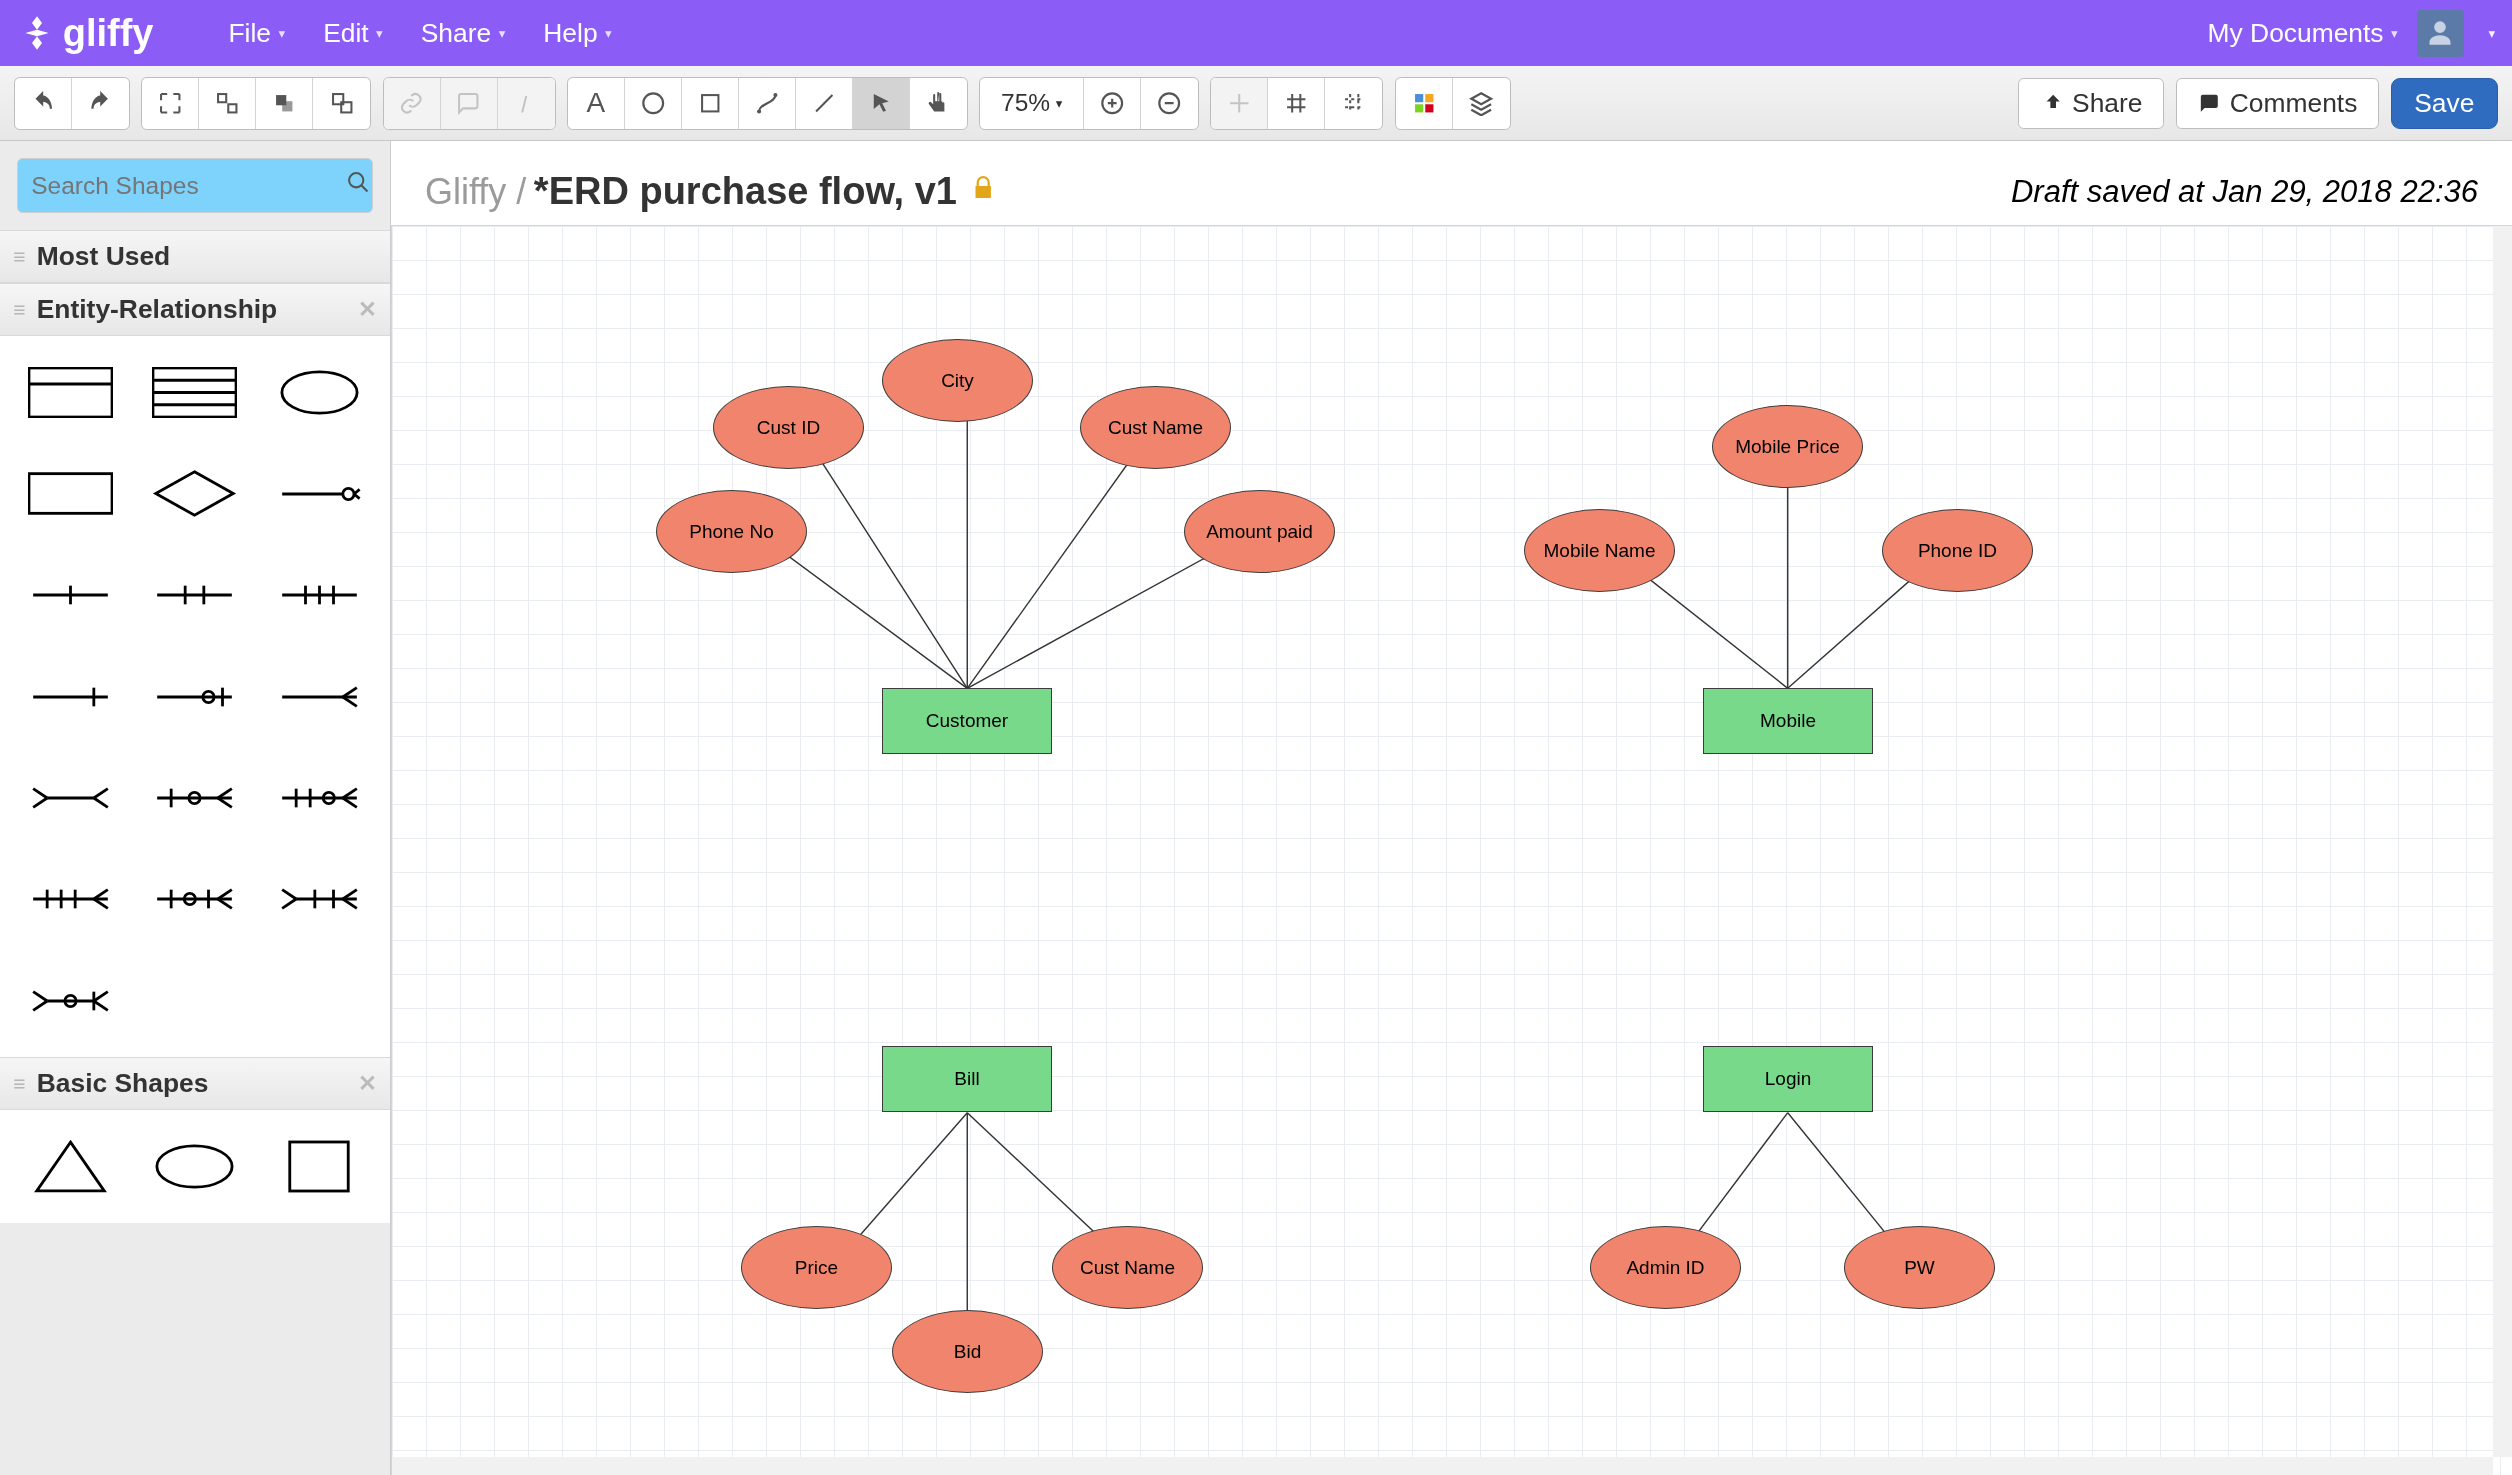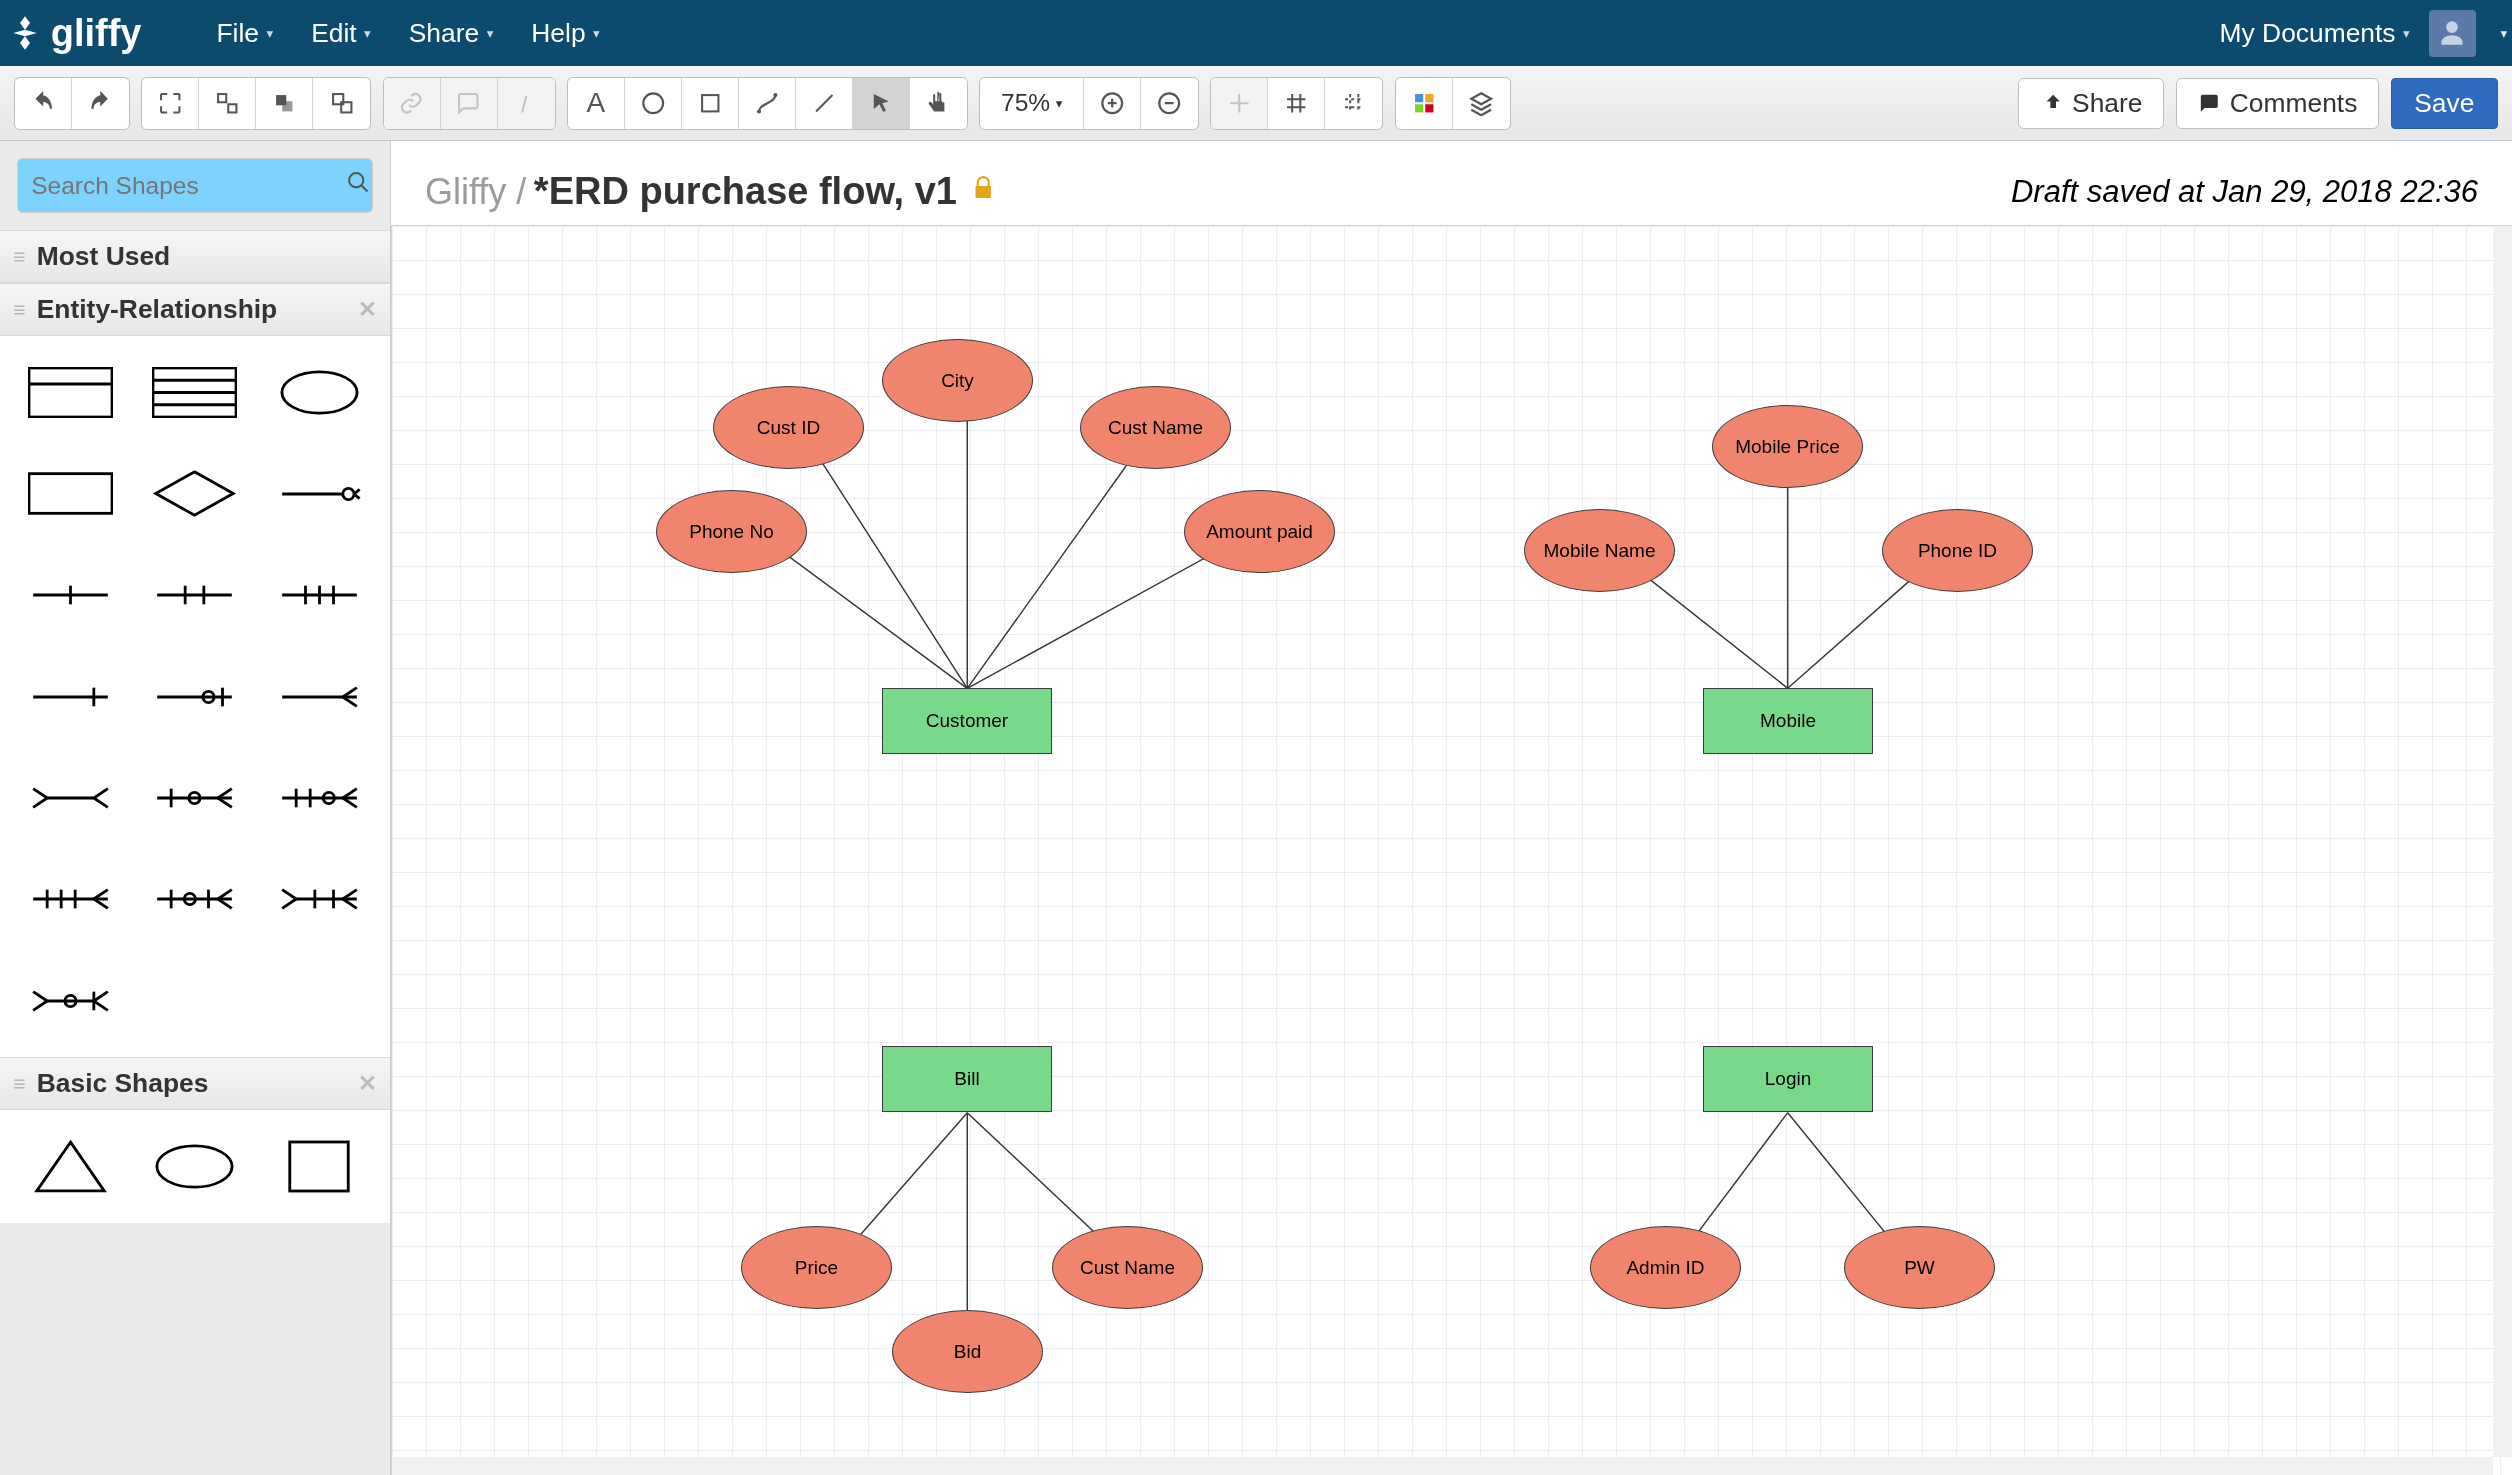--- a/index.html
+++ b/index.html
@@ -5,26 +5,26 @@
 * { box-sizing: border-box; margin: 0; padding: 0; }
 body {
   font-family: -apple-system, BlinkMacSystemFont, "Segoe UI", Helvetica, Arial, sans-serif;
   background: #f5f5f5;
   overflow: hidden;
 }
 .app { width: 2512px; height: 1476px; display: flex; flex-direction: column; }
 
 
 .menubar {
-  background: #0c4a6e;
+  background: #8b5cf6;
   color: #fff;
   height: 66px;
   display: flex;
   align-items: center;
-  padding: 0 5px;
+  padding: 0 17px;
   font-size: 26.4px;
 }
 .logo { display: flex; align-items: center; font-size: 38px; font-weight: 600; margin-right: 75px; }
 .logo svg { margin-right: 5.7px; }
 .menu-items { display: flex; gap: 38px; }
 .menu-item { display: flex; align-items: center; gap: 7.5px; cursor: pointer; }
 .menu-item .caret { font-size: 13.2px; opacity: .8; }
 .menubar-right { margin-left: auto; display: flex; align-items: center; gap: 19px; }
 .avatar-box { width: 47px; height: 47px; background: #5b7aa8; display:flex;align-items:center;justify-content:center;border-radius:3.8px;}
 .avatar-caret { font-size: 13.2px; opacity: .9; margin-left:5.7px;}
@@ -51,21 +51,21 @@
 .tbtn.disabled { color:#c3c3c3; background:#f3f3f3;}
 .tbtn.active { background:#d3d3d3;}
 .zoom-label { width: 104px; font-size:24.5px;color:#333; display:flex;align-items:center;gap:5.7px;}
 .toolbar .spacer { flex: 1; }
 .btn-white {
   border:0.9px solid #bdbdbd; background:#fff; border-radius:5.7px;
   height:51px; padding: 0 21px; display:flex;align-items:center;gap:9.4px;
   font-size:26.4px; color:#333; cursor:pointer;
 }
 .btn-primary {
-  background:#2f6cc0; color:#fff; border:0.9px solid #2a5ea8; border-radius:4px;
+  background:#2f6cc0; color:#fff; border:0.9px solid #2a5ea8; border-radius:9px;
   height:51px; padding:0 22.6px; font-size:26.4px; cursor:pointer;
 }
 
 
 .main { flex:1; display:flex; overflow:hidden;}
 .sidebar {
   width: 391px; background:#ebebeb; border-right:0.9px solid #ccc; display:flex;flex-direction:column;
 }
 .search-wrap { padding: 17px; }
 .search {

